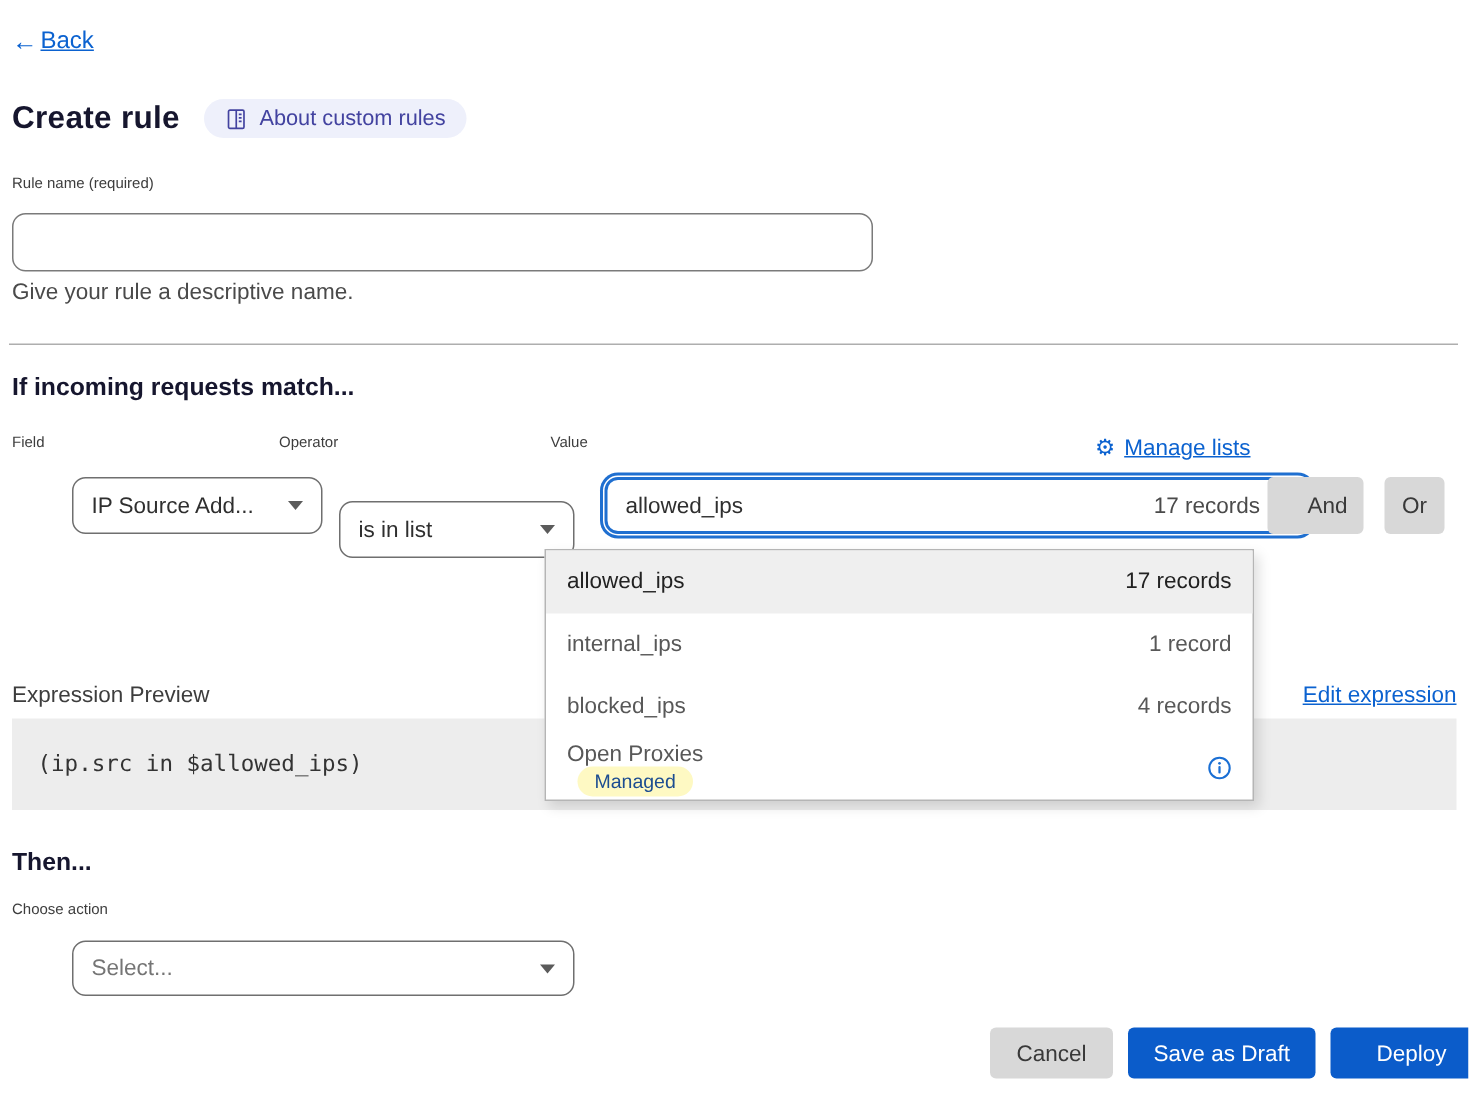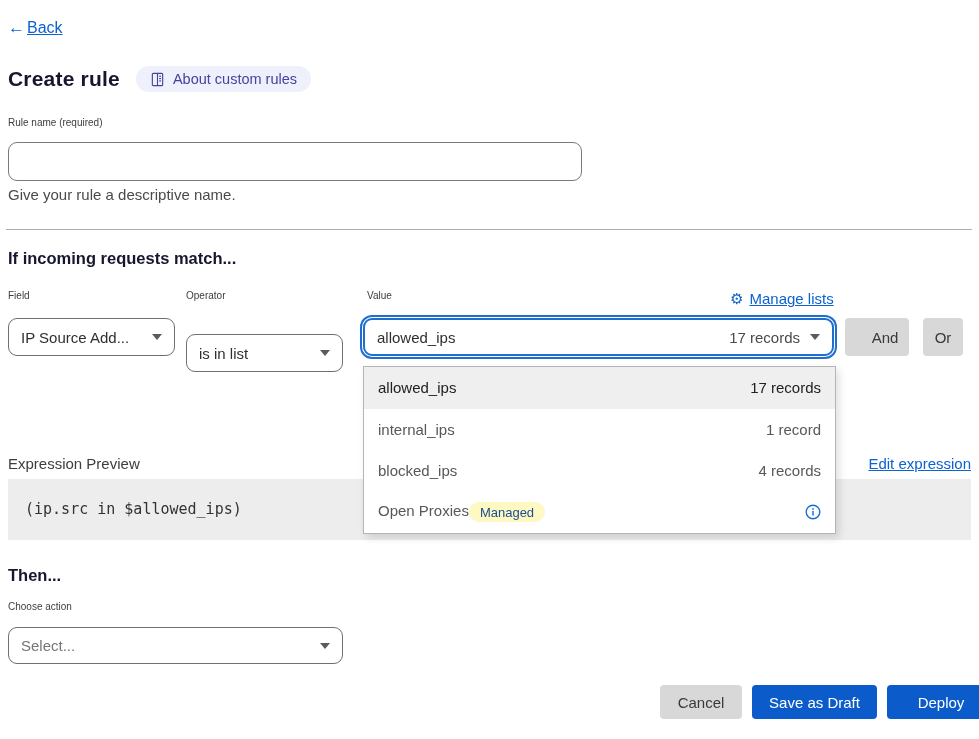--- a/index.html
+++ b/index.html
@@ -28,40 +28,40 @@
                 border-radius:9px; font-size:15px; padding:0 12px; color:#222; outline:none; background:#fff; }
   .helper { position:absolute; left:8px; top:186px; font-size:15px; color:#4a4a4a; }
 
   .divider { position:absolute; left:6px; top:229px; width:966px; border-top:1px solid #aeaeae; }
 
   .section-heading { font-size:16.5px; font-weight:700; color:#16162e; }
 
   
   .select { position:absolute; height:38px; background:#fff; border:1px solid #6f6f6f; border-radius:9px;
             display:flex; align-items:center; justify-content:space-between; padding:0 12px; font-size:15px;
-            color:#2f2f2f; cursor:pointer; }
+            color:#2f2f2f; cursor:pointer;margin-left:40px; }
   .caret { width:0; height:0; border-left:5px solid transparent; border-right:5px solid transparent;
            border-top:6px solid #5b5b5b; margin-left:10px; }
   .select .right-group { display:flex; align-items:center; }
   .records-inline { color:#4a4a4a; font-size:15px; }
   .value-select { border:2px solid #1f6fd0; box-shadow:0 0 0 1px #fff, 0 0 0 3px #1f6fd0; }
   .placeholder { color:#757575; }
 
   .gray-btn { background:#d8d8d8; border:none; border-radius:4px; color:#393939; font-size:15px;
               font-family:"Liberation Sans", sans-serif; cursor:pointer; }
   .blue-btn { background:#0b5cca; border:none; border-radius:4px; color:#fff; font-size:15px;
               font-family:"Liberation Sans", sans-serif; cursor:pointer; }
 
   
   .popup { position:absolute; left:363px; top:366px; width:473px; background:#fff; border:1px solid #b5b5b5;
            box-shadow:3px 4px 8px rgba(0,0,0,.13); z-index:5; }
   .popup-row { height:41.5px; display:flex; align-items:center; justify-content:space-between;
                padding:0 14px; font-size:15px; color:#585858; cursor:pointer; }
   .popup-row.selected { background:#efefef; color:#222; }
-  .popup-row .row-left { display:flex; align-items:flex-start; gap:0; }
+  .popup-row .row-left { display:flex; align-items:center; gap:0;flex-direction:column; }
   .managed-pill { background:#fef9c3; color:#1c4d91; font-size:13px; padding:2.5px 11px; border-radius:11px; }
 
   .info-icon { width:16px; height:16px; display:inline-block; cursor:pointer; }
 
   
   .expr-label { position:absolute; left:8px; top:455px; font-size:15px; color:#3d3d3d; }
   .expr-edit { position:absolute; right:8px; top:455px; font-size:15px; }
   .expr-box { position:absolute; left:8px; top:479px; width:963px; height:61px; background:#ededed; }
   .expr-code { position:absolute; left:17px; top:21px; font-family:"DejaVu Sans Mono", monospace;
                font-size:15px; color:#333; }

